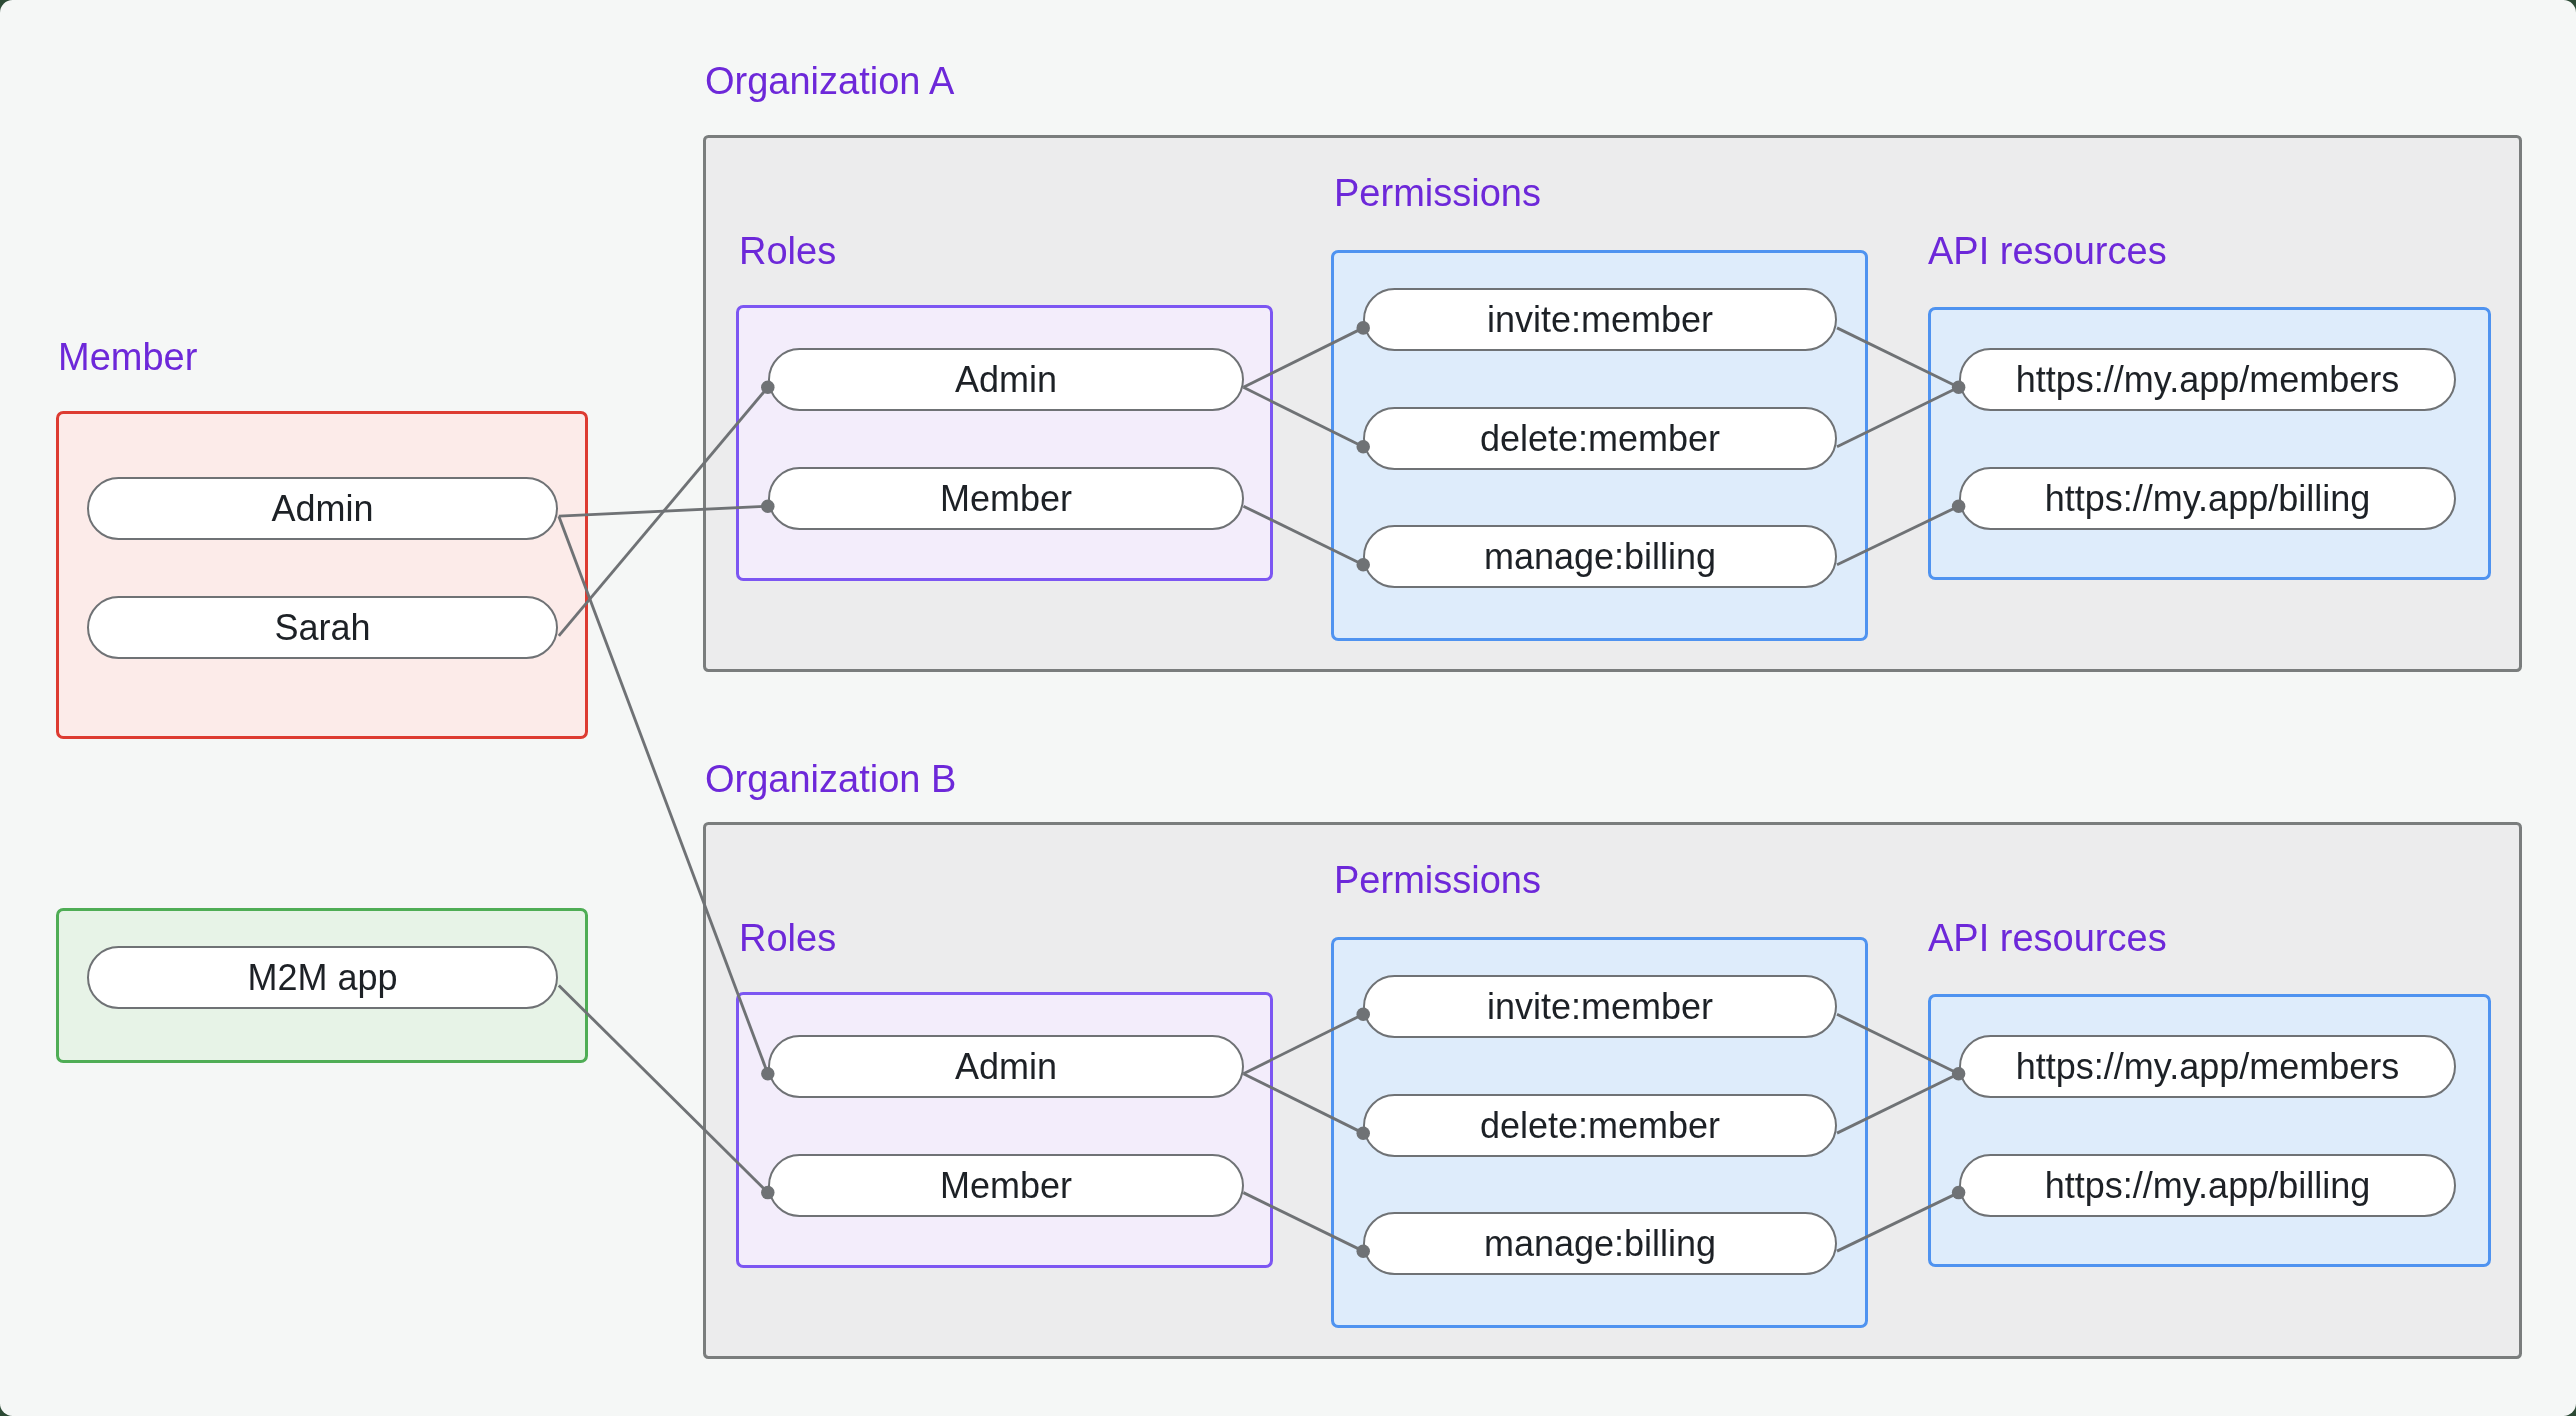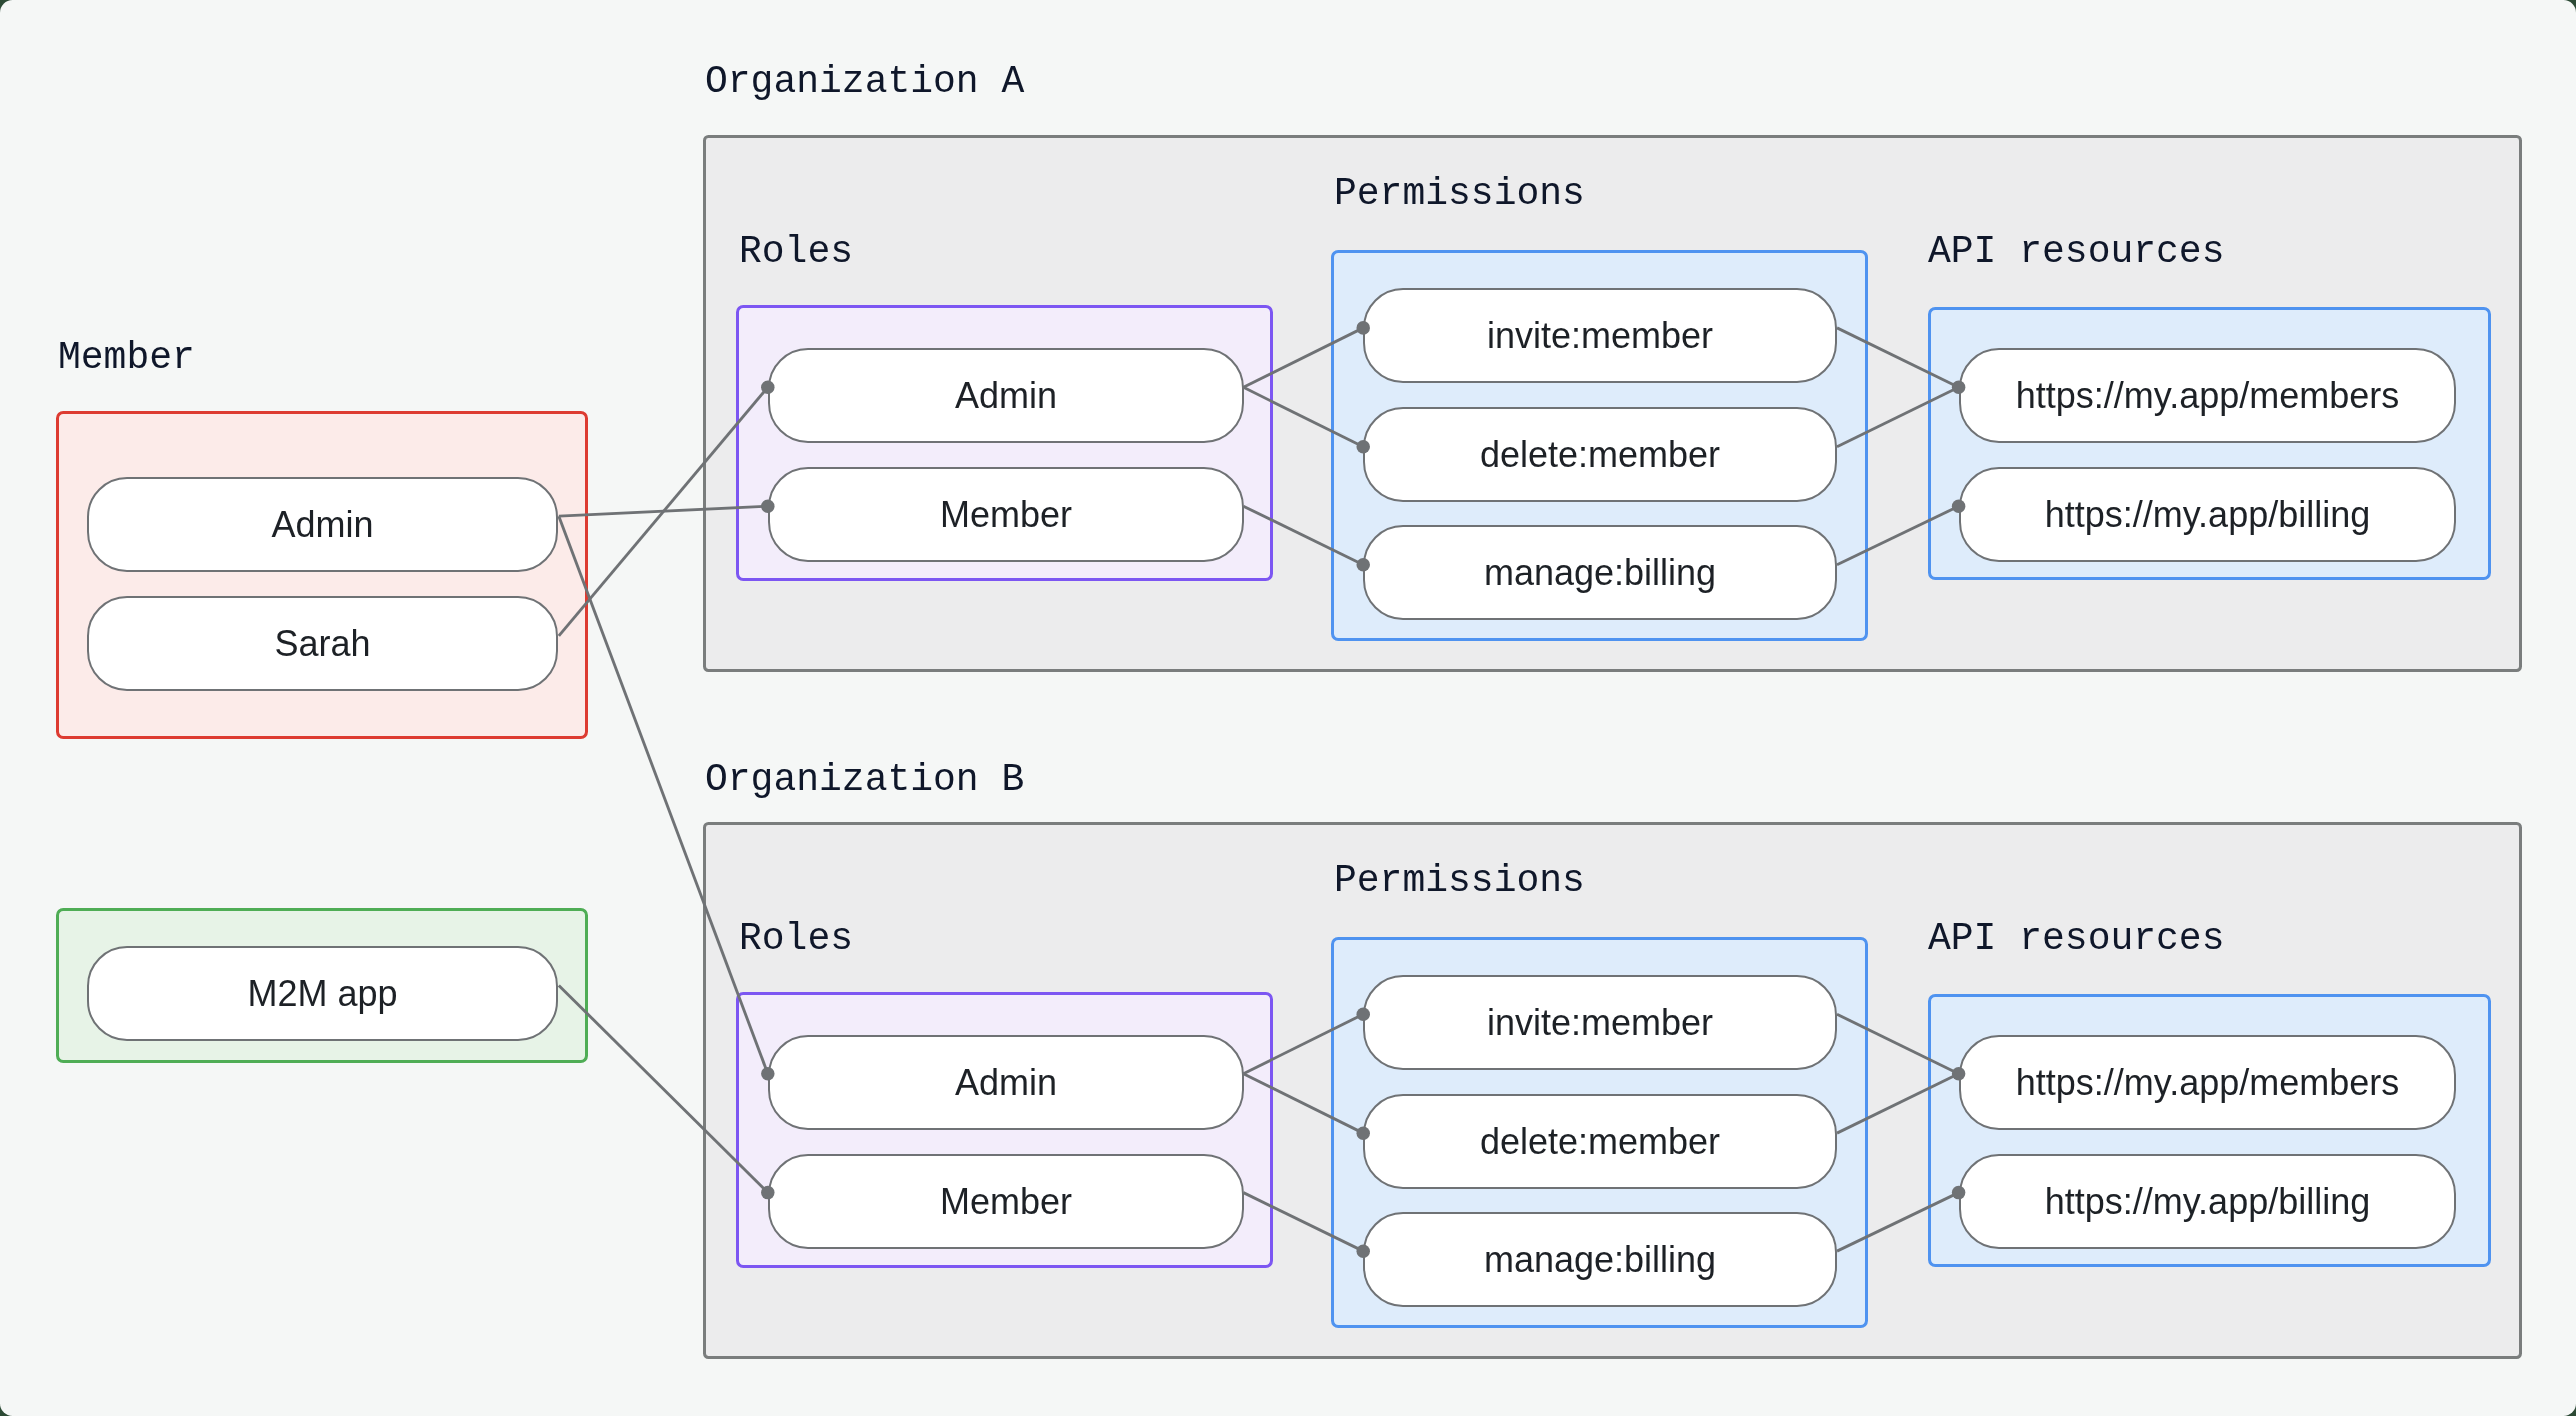--- a/index.html
+++ b/index.html
@@ -24,27 +24,26 @@
   .group.org     { background: #ececed; border: 3.6px solid #7a7d7d; border-radius: 5.4px; }
   .group.users   { background: #fcebe9; border: 3.6px solid #dd3b31; }
   .group.m2m     { background: #e7f3e7; border: 3.6px solid #4fad55; }
   .group.roles   { background: #f3edfb; border: 3.6px solid #7c56f2; }
   .group.perms   { background: #deecfb; border: 3.6px solid #4f93f0; }
   .group.apis    { background: #deecfb; border: 3.6px solid #4f93f0; }
   .label {
     position: absolute;
     font-size: 38px;
     line-height: 45px;
-    color: #0f172a;
+    color: #6d28d9;
     white-space: nowrap;
-    font-family: Liberation Mono, monospace;
   }
   .pill {
     position: absolute;
-    height: 95px;
+    height: 63px;
     box-sizing: border-box;
     background: #ffffff;
     border: 2.7px solid #6f7275;
     border-radius: 40px;
     display: flex;
     align-items: center;
     justify-content: center;
     font-size: 36px;
     color: #1d2126;
     white-space: nowrap;

